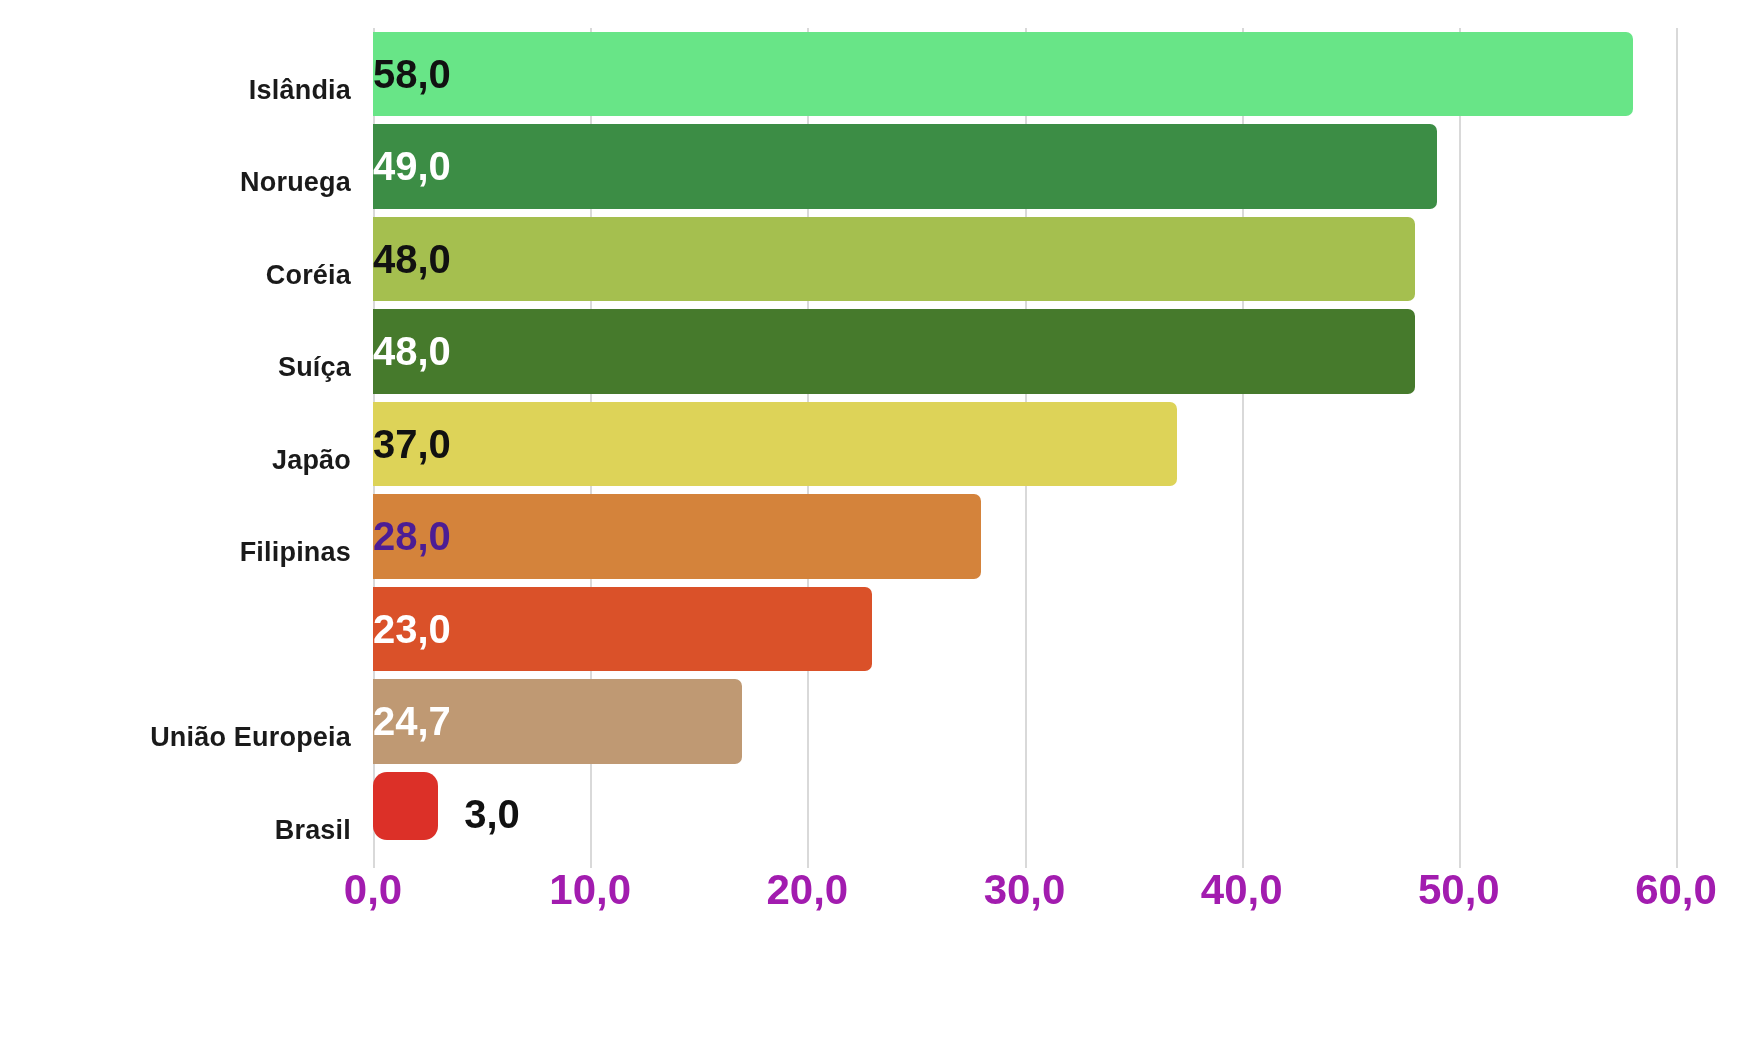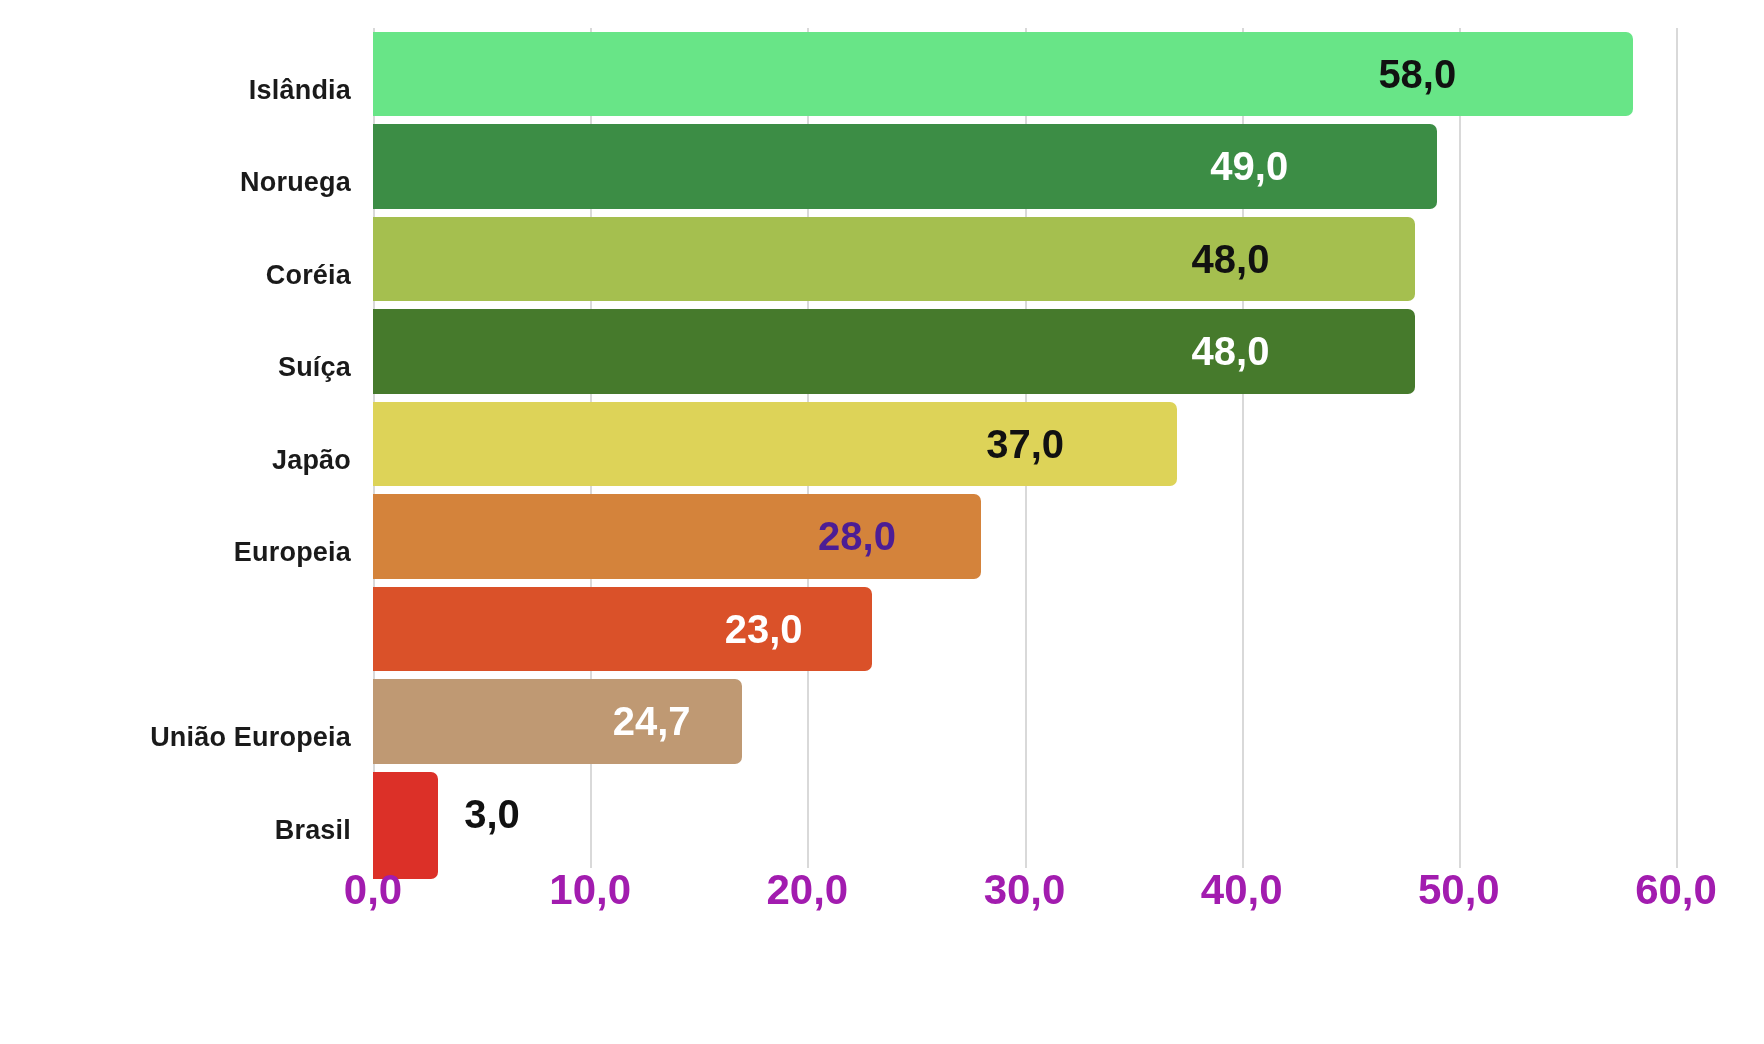--- a/index.html
+++ b/index.html
@@ -86,21 +86,21 @@
     top: 0;
     height: 84px;
     line-height: 84px;
     font-size: 40px;
     font-weight: bold;
     white-space: nowrap;
   }
   .bar-value.inside {
     left: 0;
     right: 0;
-    text-align: right;
+    text-align: left;
   }
   
   .bar-value.inside.nudge {
     right: 14%;
   }
   .bar-value.outside {
     left: calc(100% + 26px);
     color: #111111;
   }
 
@@ -162,39 +162,39 @@
             <div class="bar-value inside nudge" style="height: 84.4444px; line-height: 84.4444px; color: rgb(255, 255, 255);">48,0</div>
           </div>
         </div>
         <div class="row" style="top: 369.778px; height: 92.4444px;">
           <div class="cat-label" style="height: 92.4444px; line-height: 92.4444px;">Japão</div>
           <div class="bar" style="width: 61.6667%; background: rgb(221, 211, 88); height: 84.4444px;">
             <div class="bar-value inside nudge" style="height: 84.4444px; line-height: 84.4444px; color: rgb(17, 17, 17);">37,0</div>
           </div>
         </div>
         <div class="row" style="top: 462.222px; height: 92.4444px;">
-          <div class="cat-label" style="height: 92.4444px; line-height: 92.4444px;">Europeia</div>
+          <div class="cat-label" style="height: 92.4444px; line-height: 92.4444px;">Filipinas</div>
           <div class="bar" style="width: 46.6667%; background: rgb(212, 131, 59); height: 84.4444px;">
             <div class="bar-value inside nudge" style="height: 84.4444px; line-height: 84.4444px; color: #4c1d95;">28,0</div>
           </div>
         </div>
         <div class="row" style="top: 554.667px; height: 92.4444px;">
           <div class="bar" style="width: 38.3333%; background: rgb(218, 81, 41); height: 84.4444px;">
             <div class="bar-value inside nudge" style="height: 84.4444px; line-height: 84.4444px; color: rgb(255, 255, 255);">23,0</div>
           </div>
         </div>
         <div class="row" style="top: 647.111px; height: 92.4444px;">
           <div class="cat-label" style="height: 92.4444px; line-height: 92.4444px; margin-left: 22px;">União Europeia</div>
           <div class="bar" style="width: 28.3333%; background: rgb(191, 153, 115); height: 84.4444px;">
             <div class="bar-value inside nudge" style="height: 84.4444px; line-height: 84.4444px; color: rgb(255, 255, 255);">24,7</div>
           </div>
         </div>
         <div class="row" style="top: 739.556px; height: 92.4444px;">
           <div class="cat-label" style="height: 92.4444px; line-height: 92.4444px;">Brasil</div>
-          <div class="bar" style="width: 5%; background: rgb(220, 48, 40); height: 107px;">
+          <div class="bar" style="width: 5%; background: rgb(220, 48, 40); height: 68px; border-radius: 14px;">
             <div class="bar-value outside" style="height: 84.4444px; line-height: 84.4444px; color: rgb(17, 17, 17);">3,0</div>
           </div>
         </div>
       </div>
   </div>
 
   <div class="x-axis" id="x-axis">
       <div class="x-tick-label" style="left: 0%;">0,0</div>
       <div class="x-tick-label" style="left: 16.6667%;">10,0</div>
       <div class="x-tick-label" style="left: 33.3333%; text-align: center;">20,0</div>

